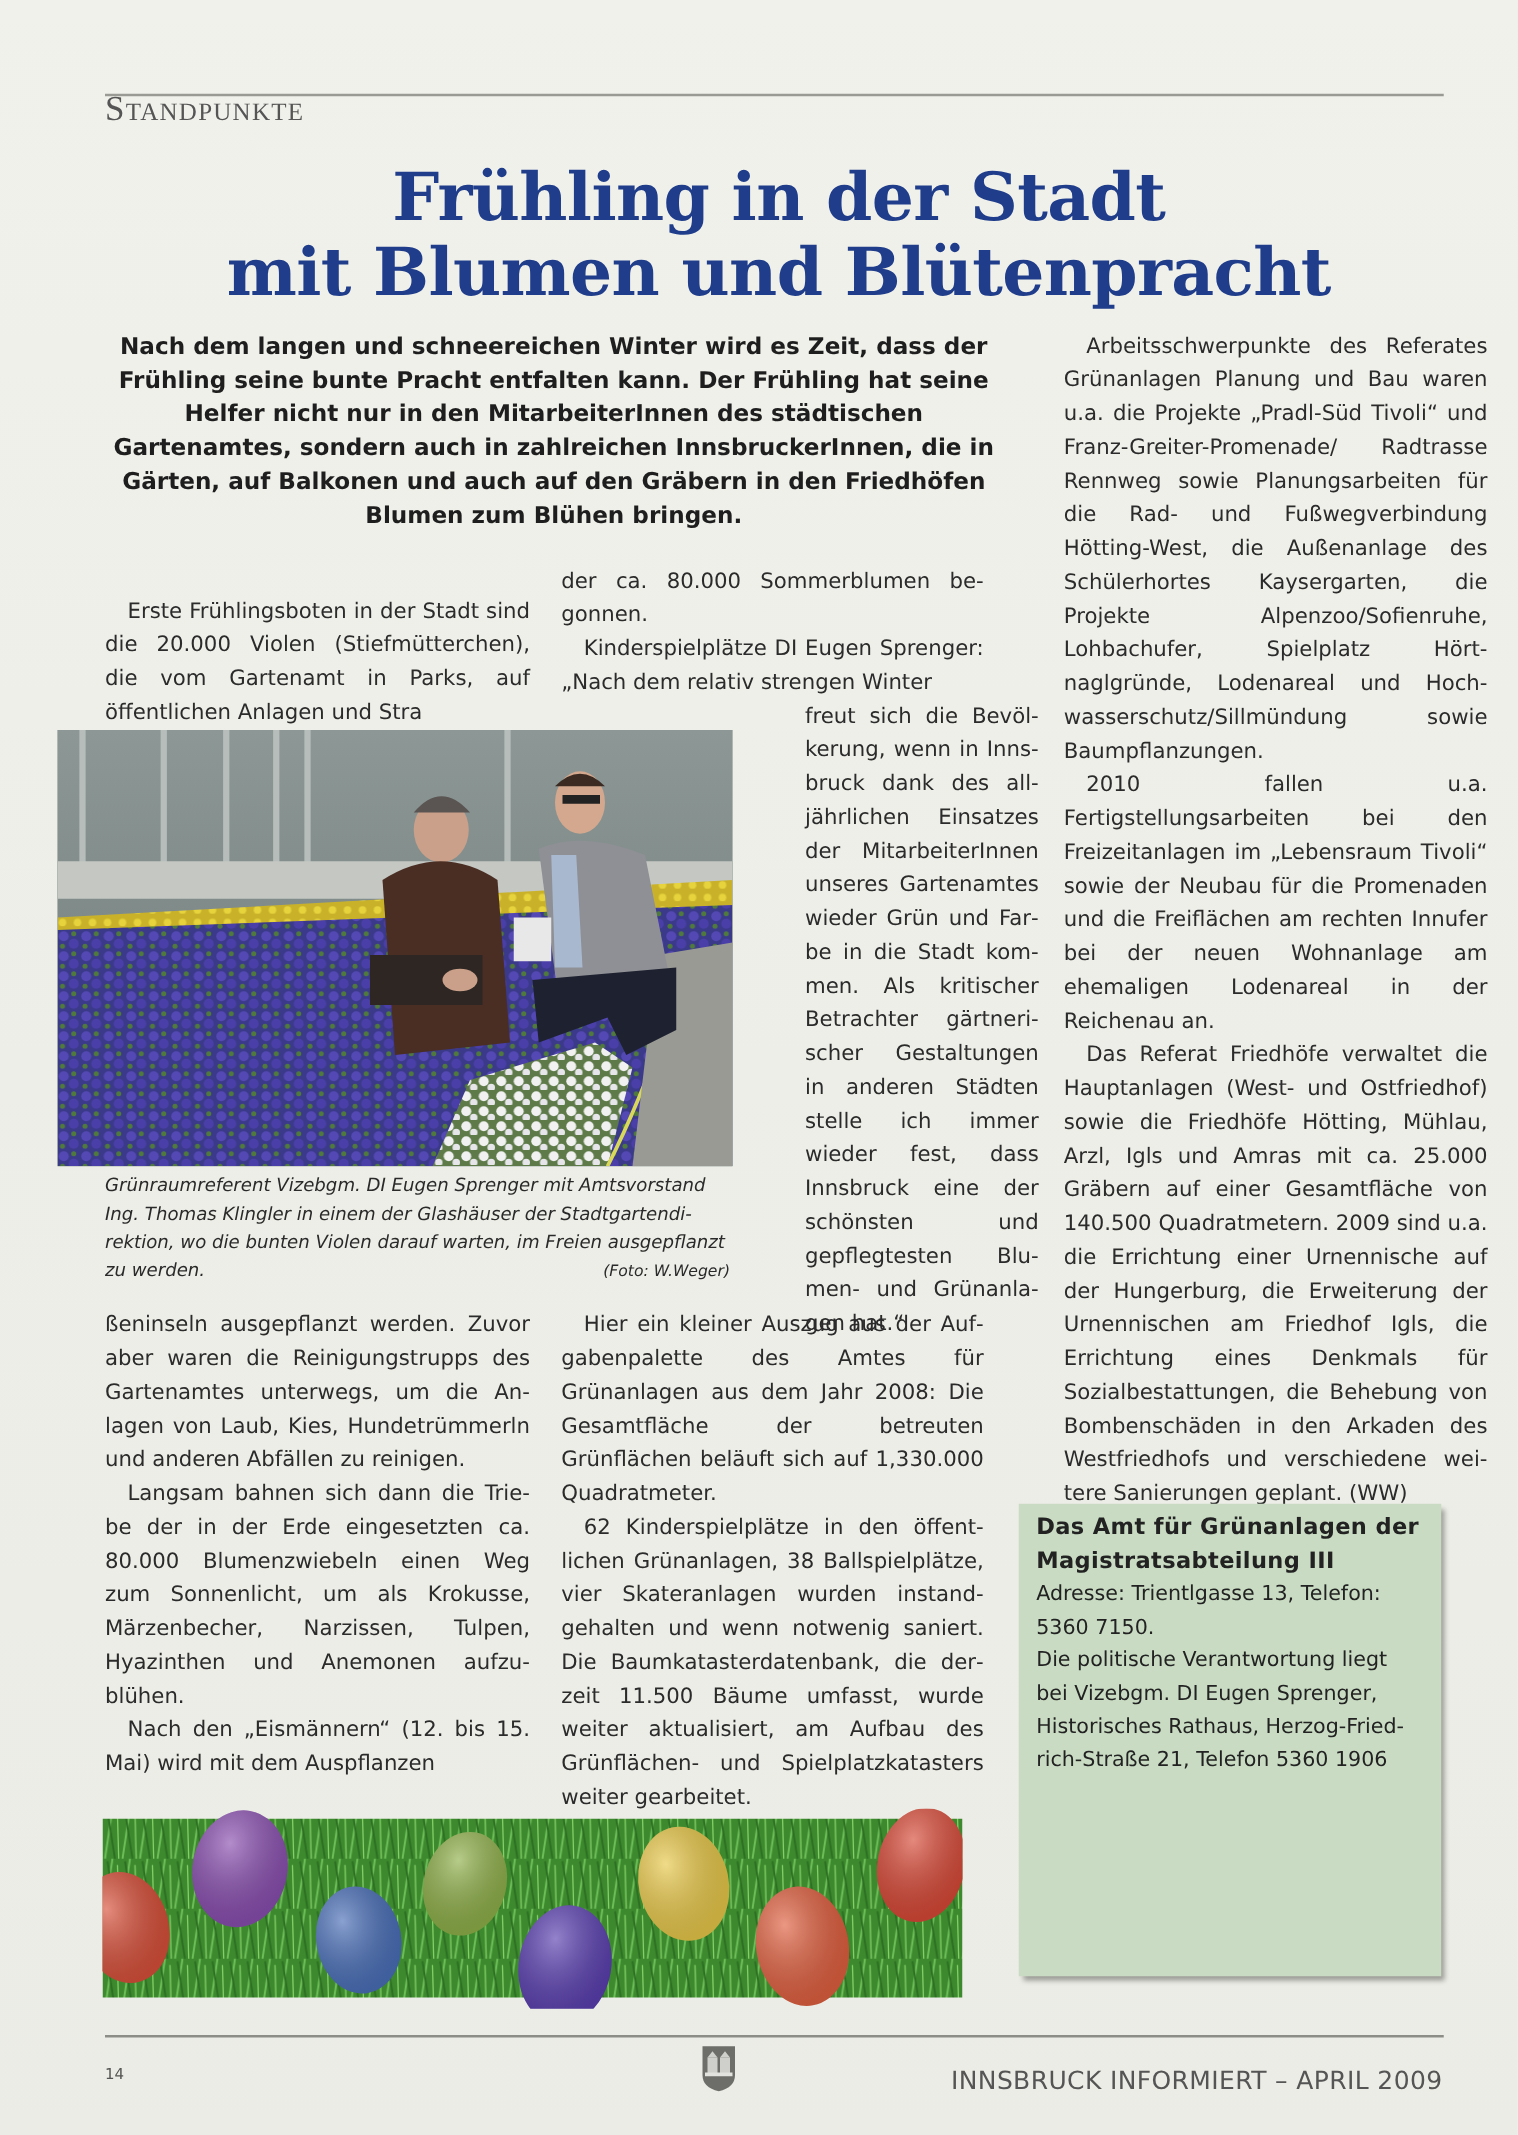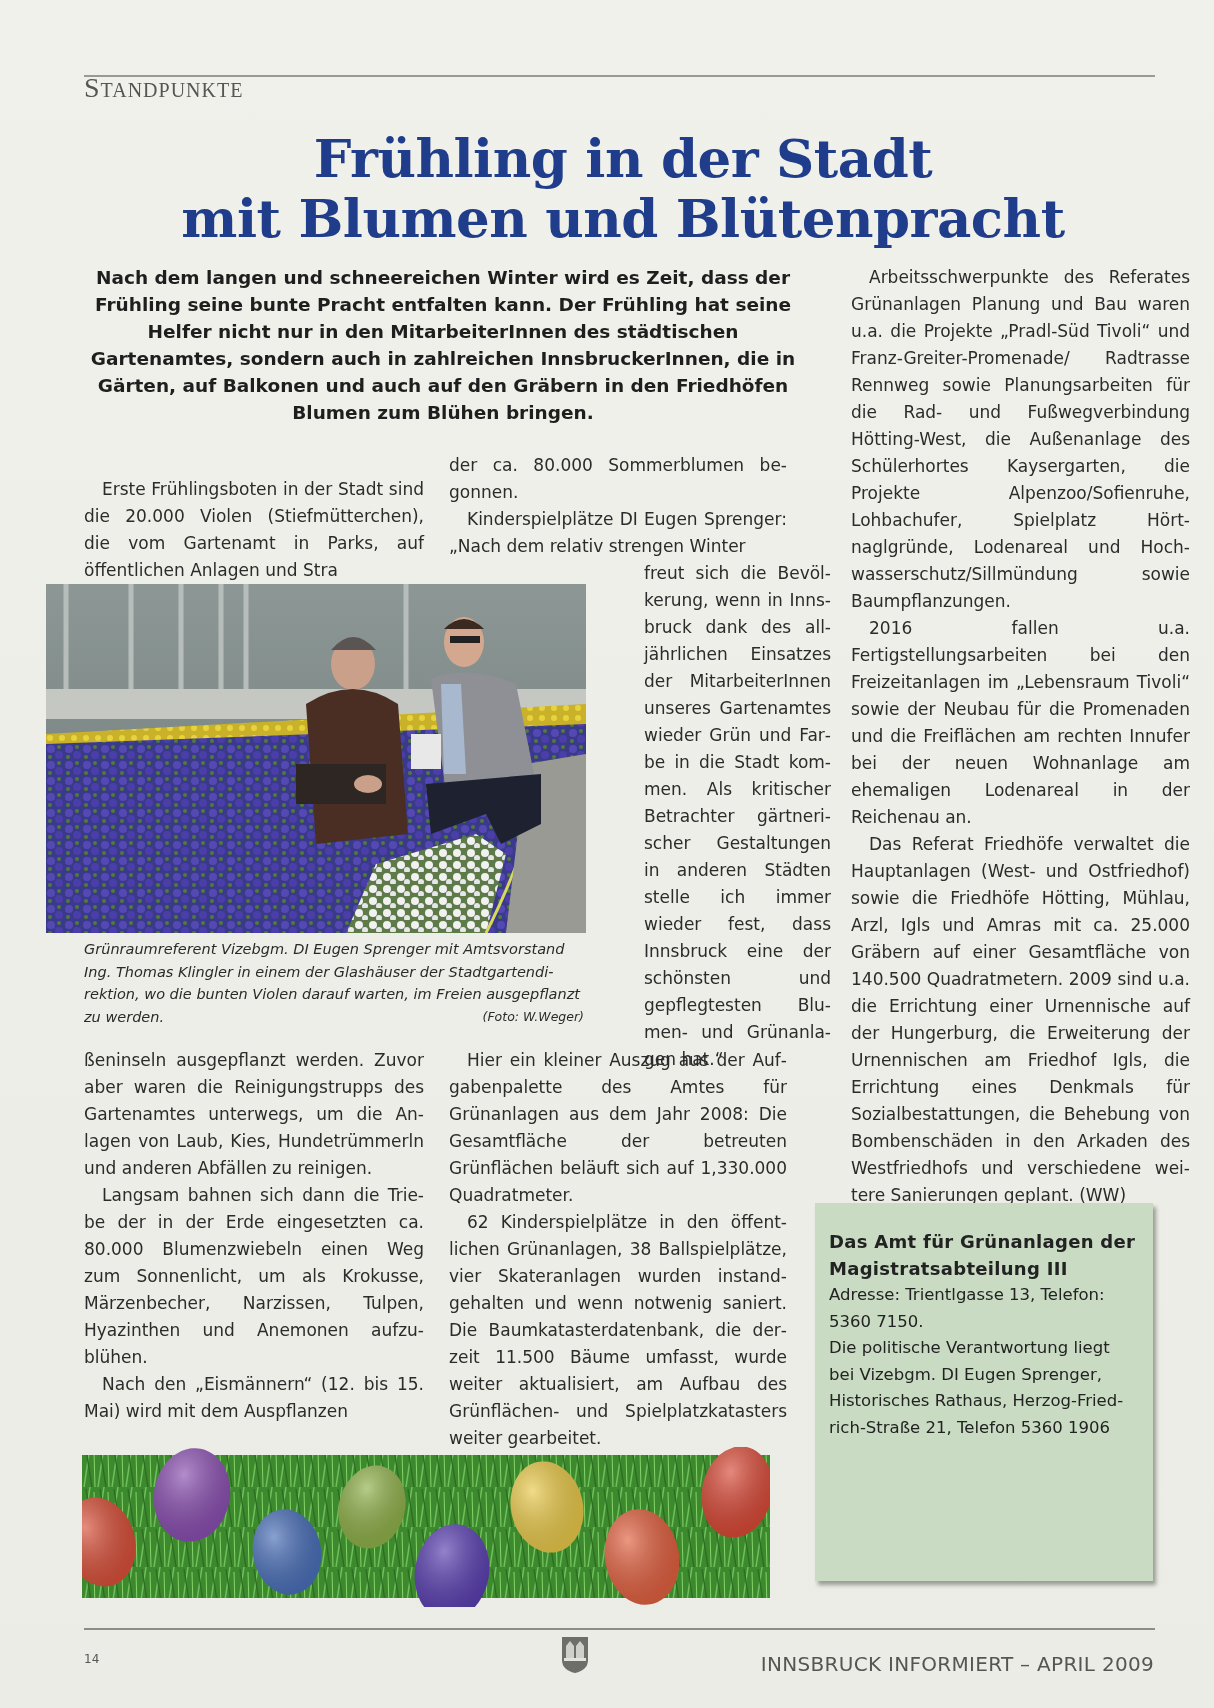--- a/index.html
+++ b/index.html
@@ -42,21 +42,21 @@
   }
   .caption {
     position: absolute; left: 84px; top: 938px; width: 500px;
     font-family: "DejaVu Sans", sans-serif; font-style: italic; font-size: 14.5px; line-height: 22.5px; color: #2a2a2a;
   }
   .caption .credit { float: right; font-size: 12.5px; }
   .eggs { position: absolute; left: 82px; top: 1447px; width: 688px; height: 160px; }
   .infobox {
     position: absolute; left: 815px; top: 1203px; width: 338px; height: 378px;
     background: #c9dcc3; box-shadow: 3px 4px 4px rgba(0,0,0,0.35);
-    padding: 26px 14px; box-sizing: border-box;
+    padding: 6px 14px; box-sizing: border-box;
     font-family: "DejaVu Sans", sans-serif; font-size: 16.5px; line-height: 26.5px; color: #222;
   }
   .infobox .ib-title { font-weight: bold; font-size: 18px; letter-spacing: 0.3px; }
   .infobox p { margin: 0; }
   .rule-bottom { position: absolute; left: 84px; top: 1628px; width: 1071px; height: 2px; background: #8d8d88; }
   .page-num { position: absolute; left: 84px; top: 1652px; font-size: 12px; color: #555; }
   .footer-text { position: absolute; right: 60px; top: 1652px; font-size: 20px; color: #555; letter-spacing: 0.3px; }
   .crest { position: absolute; left: 561px; top: 1636px; width: 28px; height: 38px; }
 </style>
 </head>
@@ -164,21 +164,21 @@
     <p>Nach den „Eismännern“ (12. bis 15. Mai) wird mit dem Auspflanzen</p>
   </div>
 
   <div class="col col2c">
     <p>Hier ein kleiner Auszug aus der Auf­gabenpalette des Amtes für Grünanlagen aus dem Jahr 2008: Die Gesamtfläche der betreuten Grünflächen beläuft sich auf 1,330.000 Quadratmeter.</p>
     <p>62 Kinderspielplätze in den öffent­lichen Grünanlagen, 38 Ballspielplätze, vier Skateranlagen wurden instand­gehalten und wenn notwenig saniert. Die Baumkatasterdatenbank, die der­zeit 11.500 Bäume umfasst, wurde weiter aktualisiert, am Aufbau des Grünflächen- und Spielplatzkatasters weiter gearbeitet.</p>
   </div>
 
   <div class="col col3">
     <p>Arbeitsschwerpunkte des Referates Grünanlagen Planung und Bau waren u.a. die Projekte „Pradl-Süd Tivoli“ und Franz-Greiter-Promenade/ Radtrasse Rennweg sowie Planungs­arbeiten für die Rad- und Fußweg­verbindung Hötting-West, die Au­ßenanlage des Schülerhortes Kayser­garten, die Projekte Alpenzoo/Sofien­ruhe, Lohbachufer, Spielplatz Hört­naglgründe, Lodenareal und Hoch­wasserschutz/Sillmündung sowie Baum­pflanzungen.</p>
-    <p>2016 fallen u.a. Fertigstellungsarbeiten bei den Freizeitanlagen im „Lebens­raum Tivoli“ sowie der Neubau für die Promenaden und die Freiflächen am rechten Innufer bei der neuen Wohnanlage am ehemaligen Loden­areal in der Reichenau an.</p>
+    <p>2010 fallen u.a. Fertigstellungsarbeiten bei den Freizeitanlagen im „Lebens­raum Tivoli“ sowie der Neubau für die Promenaden und die Freiflächen am rechten Innufer bei der neuen Wohnanlage am ehemaligen Loden­areal in der Reichenau an.</p>
     <p>Das Referat Friedhöfe verwaltet die Hauptanlagen (West- und Ostfriedhof) sowie die Friedhöfe Hötting, Mühlau, Arzl, Igls und Amras mit ca. 25.000 Gräbern auf einer Gesamtfläche von 140.500 Quadratmetern. 2009 sind u.a. die Errichtung einer Urnennische auf der Hungerburg, die Erweiterung der Urnennischen am Friedhof Igls, die Errichtung eines Denkmals für Sozialbestattungen, die Behebung von Bombenschäden in den Arkaden des Westfriedhofs und verschiedene wei­tere Sanierungen geplant. (WW)</p>
   </div>
 
   <div class="eggs">
     <svg width="688" height="160" viewBox="0 0 688 160">
       <defs>
         <pattern id="grass" width="14" height="40" patternUnits="userSpaceOnUse">
           <rect width="14" height="40" fill="#3d8a2e"></rect>
           <line x1="2" y1="40" x2="8" y2="0" stroke="#6fc05a" stroke-width="1.5"></line>
           <line x1="10" y1="40" x2="4" y2="2" stroke="#2c6e22" stroke-width="1.5"></line>

